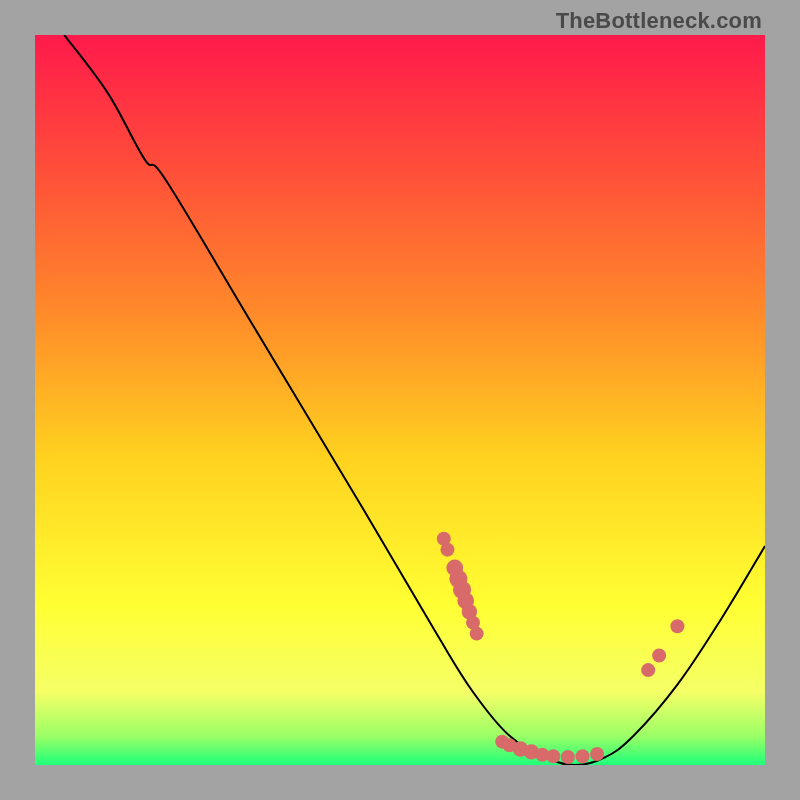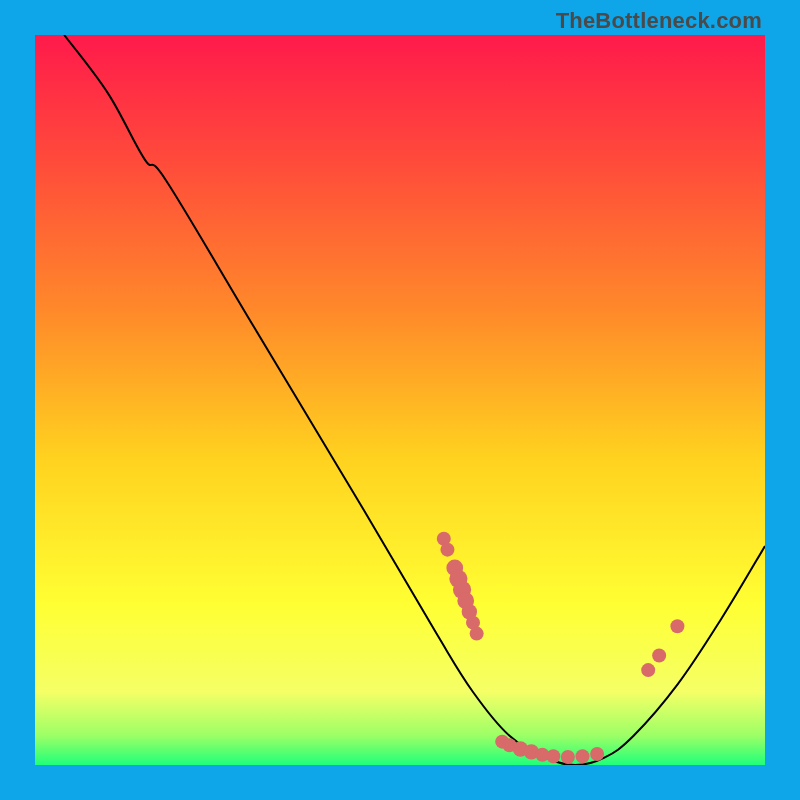--- a/index.html
+++ b/index.html
@@ -9,21 +9,21 @@
     height: 800px;
     background: #000;
     font-family: Arial, Helvetica, sans-serif;
   }
   .frame {
     position: absolute;
     left: 0;
     top: 0;
     width: 800px;
     height: 800px;
-    background: #0ea5e9;
+    background: #a3a3a3;
   }
   .plot {
     position: absolute;
     left: 35px;
     top: 35px;
     width: 730px;
     height: 730px;
     overflow: hidden;
   }
   .watermark {

